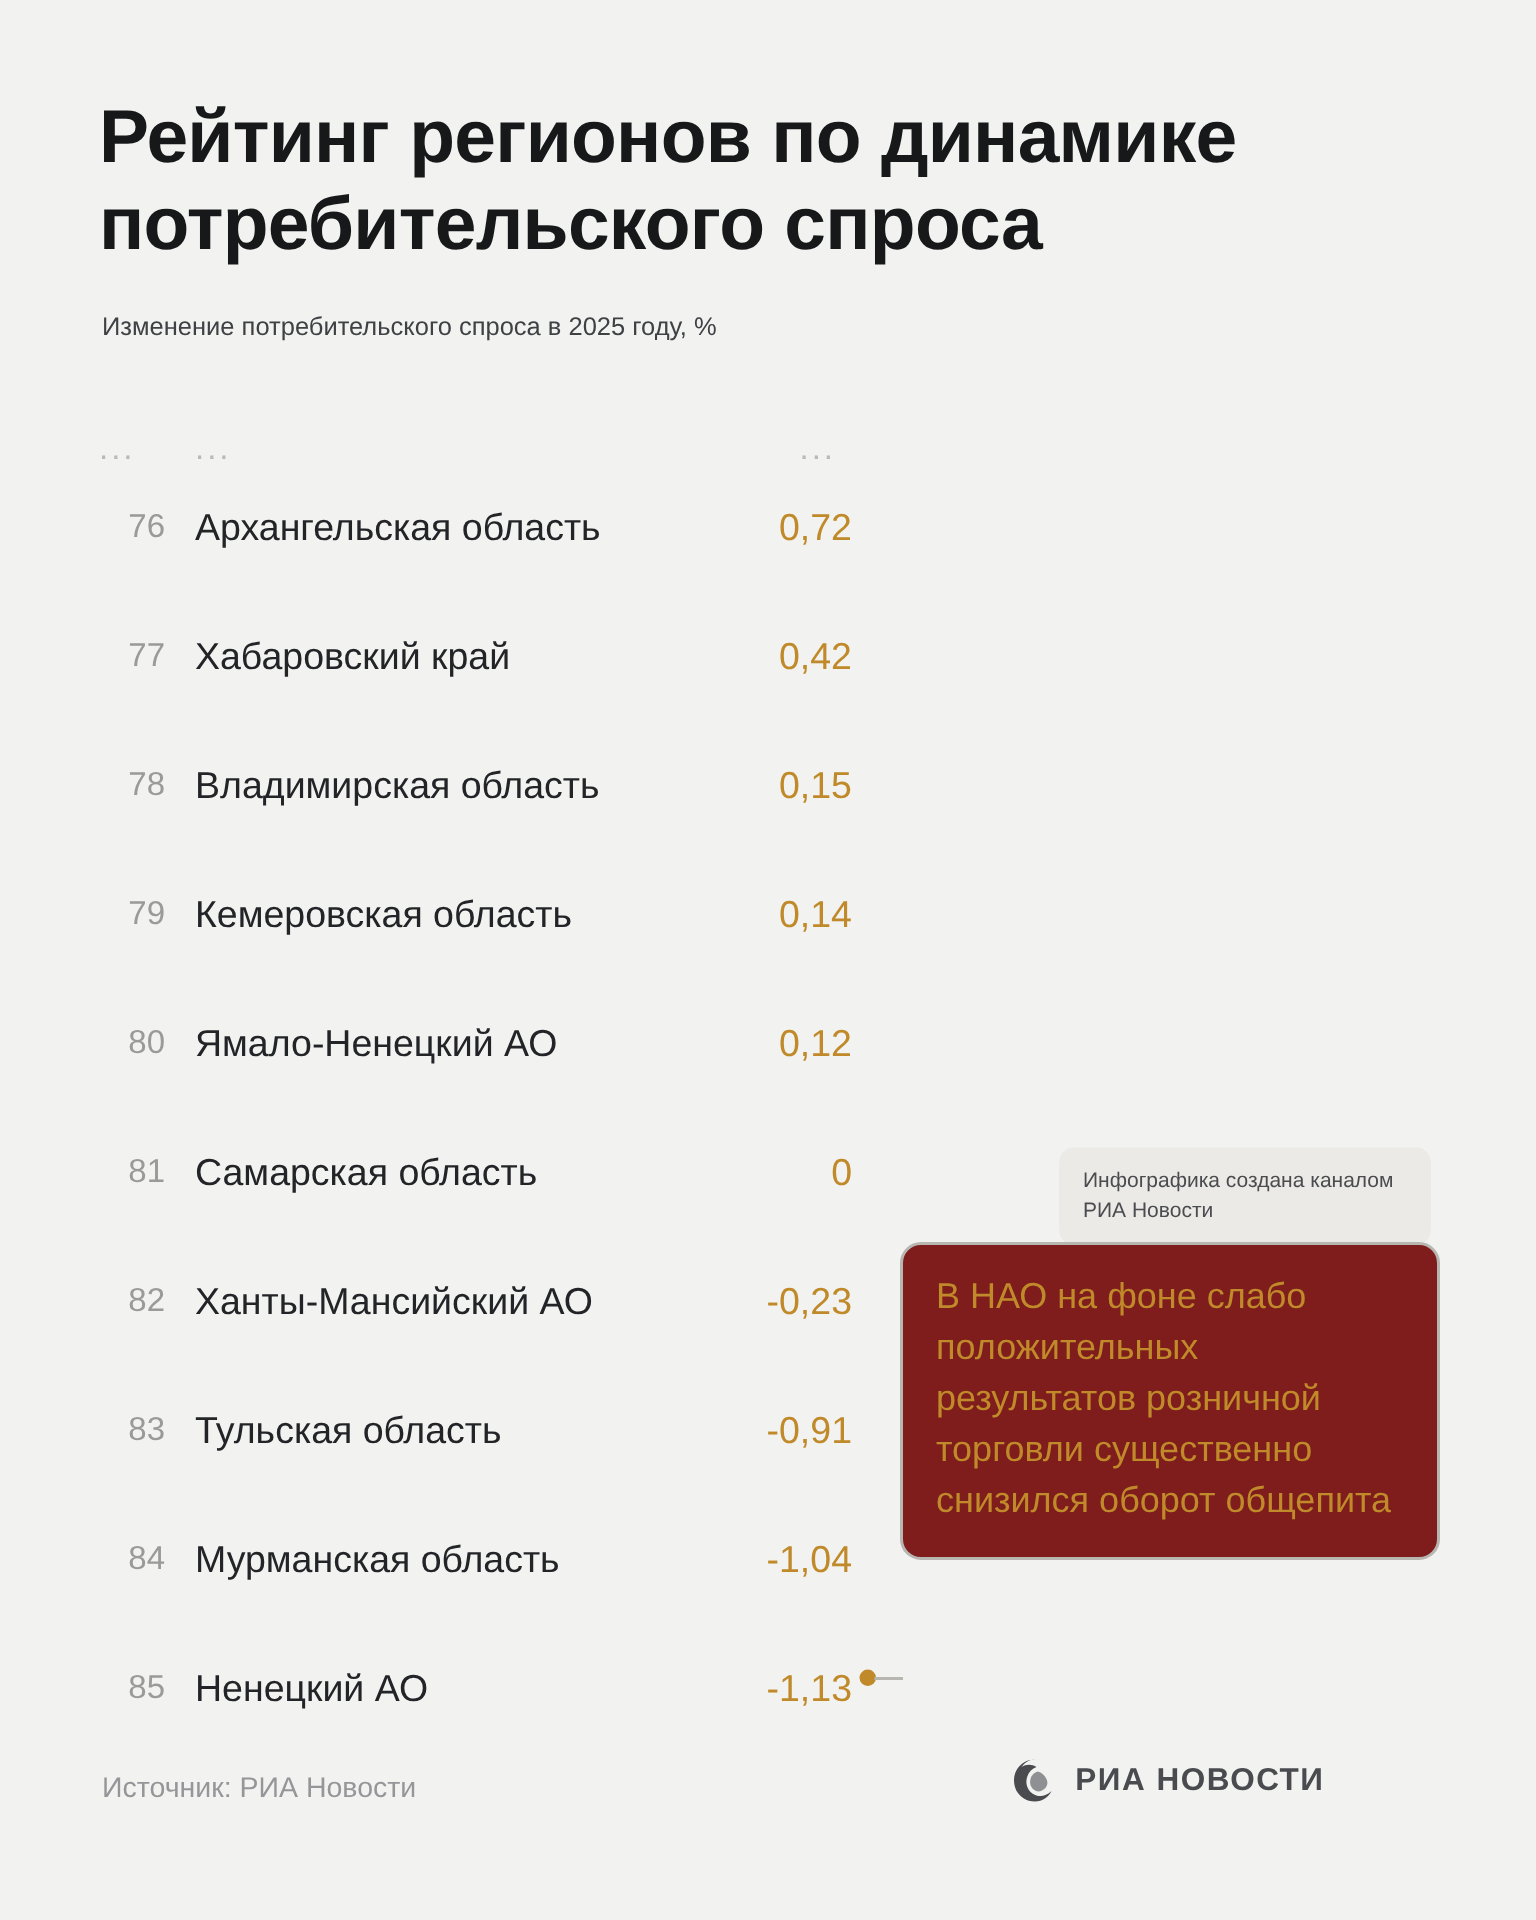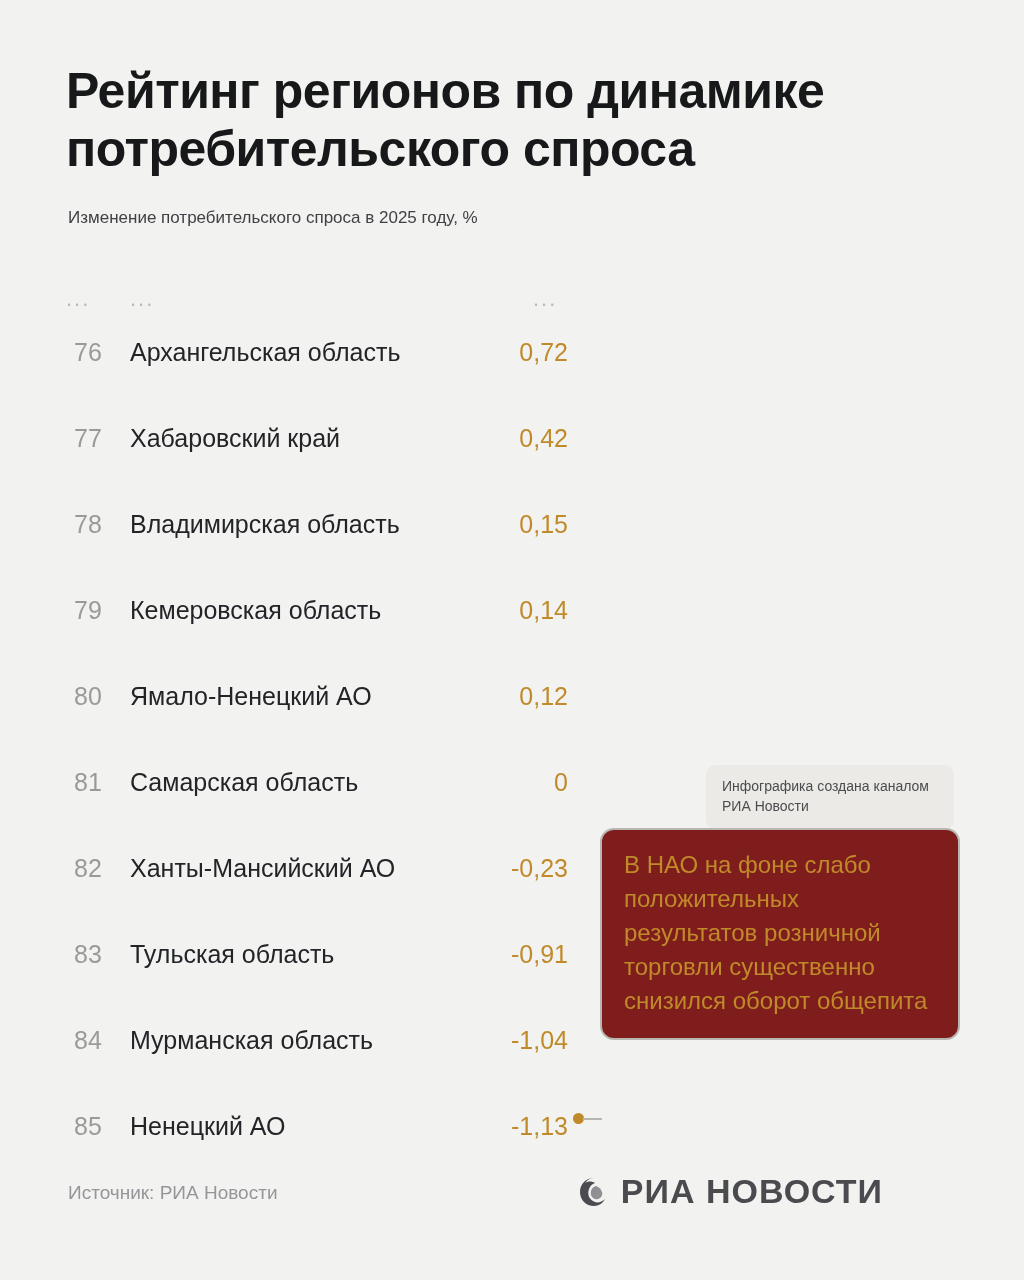--- a/index.html
+++ b/index.html
@@ -84,22 +84,22 @@
   }
   .row {
     position: relative;
     height: 86px;
   }
   .row .rank {
     position: absolute;
     left: 66px;
     top: 8px;
     width: 44px;
-    text-align: center;
-    font-size: 25px;
+    text-align: right;
+    font-size: 22px;
     color: #9a9a98;
   }
   .row .name {
     position: absolute;
     left: 130px;
     top: 8px;
     font-size: 25px;
     color: #232427;
   }
   .row .value {
@@ -187,21 +187,21 @@
     align-items: center;
     gap: 12px;
   }
   .brand-mark {
     width: 30px;
     height: 30px;
     position: relative;
     display: inline-block;
   }
   .brand-text {
-    font-size: 34px;
+    font-size: 21px;
     font-weight: bold;
     letter-spacing: 1px;
     color: #4a4b4f;
   }
 </style>
 </head>
 <body>
 
 <div class="page">
 

